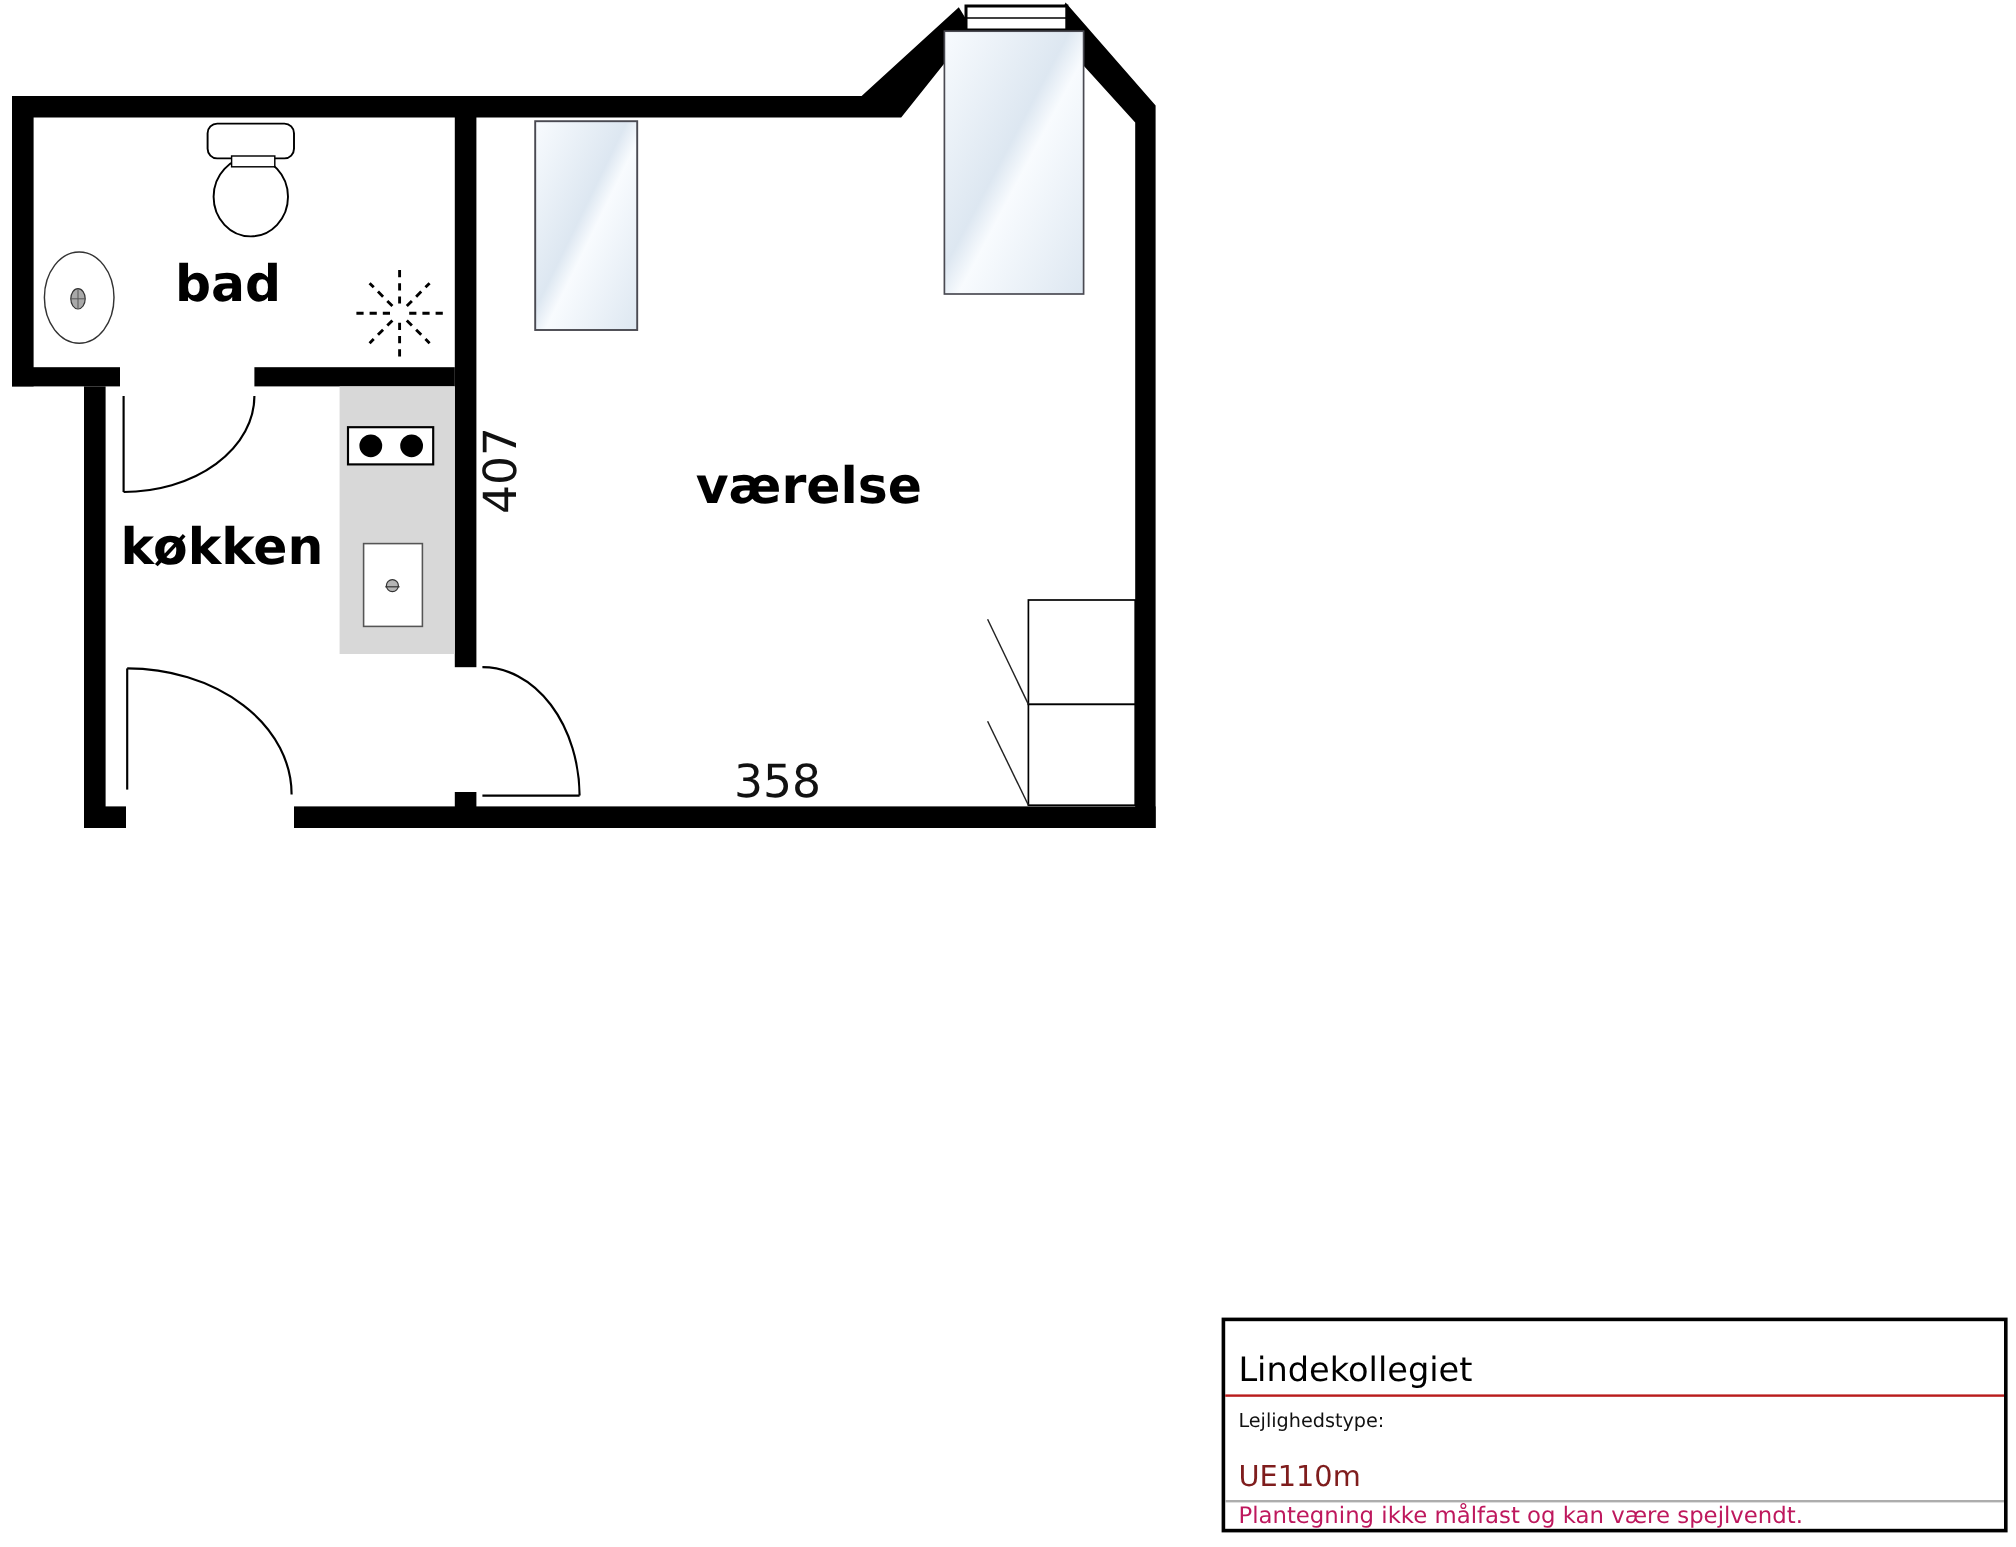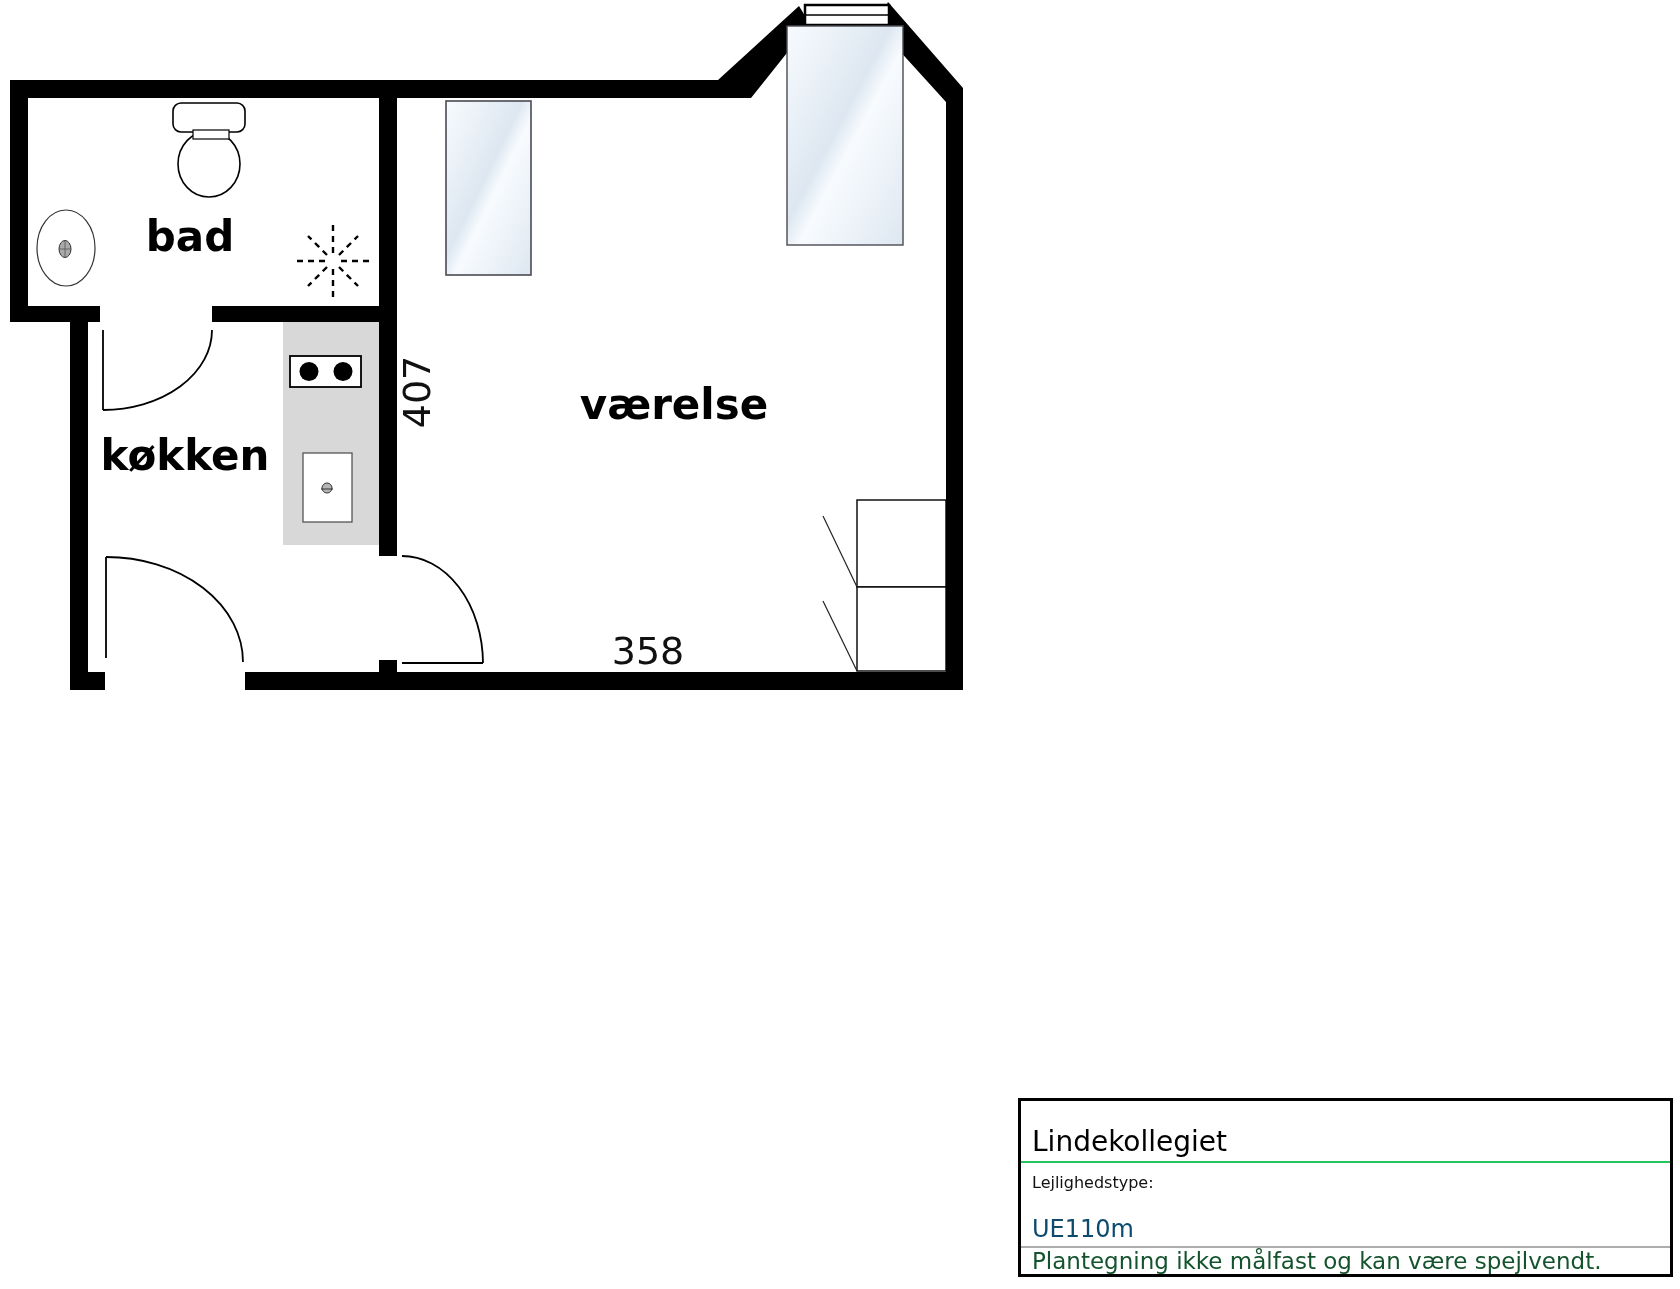--- a/index.html
+++ b/index.html
@@ -8,27 +8,27 @@
     font-family:"DejaVu Sans","Liberation Sans",sans-serif;
   }
   #plan-svg{position:absolute;left:0;top:0;}
   .room-label{font-family:"DejaVu Sans","Liberation Sans",sans-serif;font-weight:bold;font-size:42px;fill:#000;}
   .dim-label{font-family:"DejaVu Sans","Liberation Sans",sans-serif;font-weight:normal;font-size:38px;fill:#111;}
   .titleblock{
     position:absolute;left:1018px;top:1098px;width:655px;height:179px;
     border:3px solid #000;background:#fff;box-sizing:border-box;
     display:flex;flex-direction:column;
   }
-  .tb-row1{height:44px;border-bottom:2px solid #22c55e;display:flex;align-items:center;padding-left:11px;box-sizing:border-box;margin-top:20px;}
+  .tb-row1{height:44px;border-bottom:2px solid #b91c1c;display:flex;align-items:center;padding-left:11px;box-sizing:border-box;margin-top:20px;}
   .tb-name{font-size:28px;color:#000;letter-spacing:0px;}
   .tb-row2{height:89px;border-bottom:2px solid #adadad;padding-left:11px;box-sizing:border-box;position:relative;}
   .tb-typelabel{position:absolute;left:11px;top:10px;font-size:16px;color:#111;}
-  .tb-typevalue{position:absolute;left:11px;top:52px;font-size:24px;color:#0c4a6e;}
+  .tb-typevalue{position:absolute;left:11px;top:52px;font-size:24px;color:#7f1d1d;}
   .tb-row3{flex:1;display:flex;align-items:center;padding-left:11px;box-sizing:border-box;}
-  .tb-disclaimer{font-size:23px;color:#14532d;}
+  .tb-disclaimer{font-size:19px;color:#be185d;}
 </style>
 </head>
 <body>
 
 <div class="canvas">
 
   <svg id="plan-svg" width="1000" height="720" viewBox="0 0 1000 720">
     <defs>
       <linearGradient id="glassGrad" x1="0" y1="0" x2="1" y2="1">
         <stop offset="0" stop-color="#f8fbfe"></stop>

